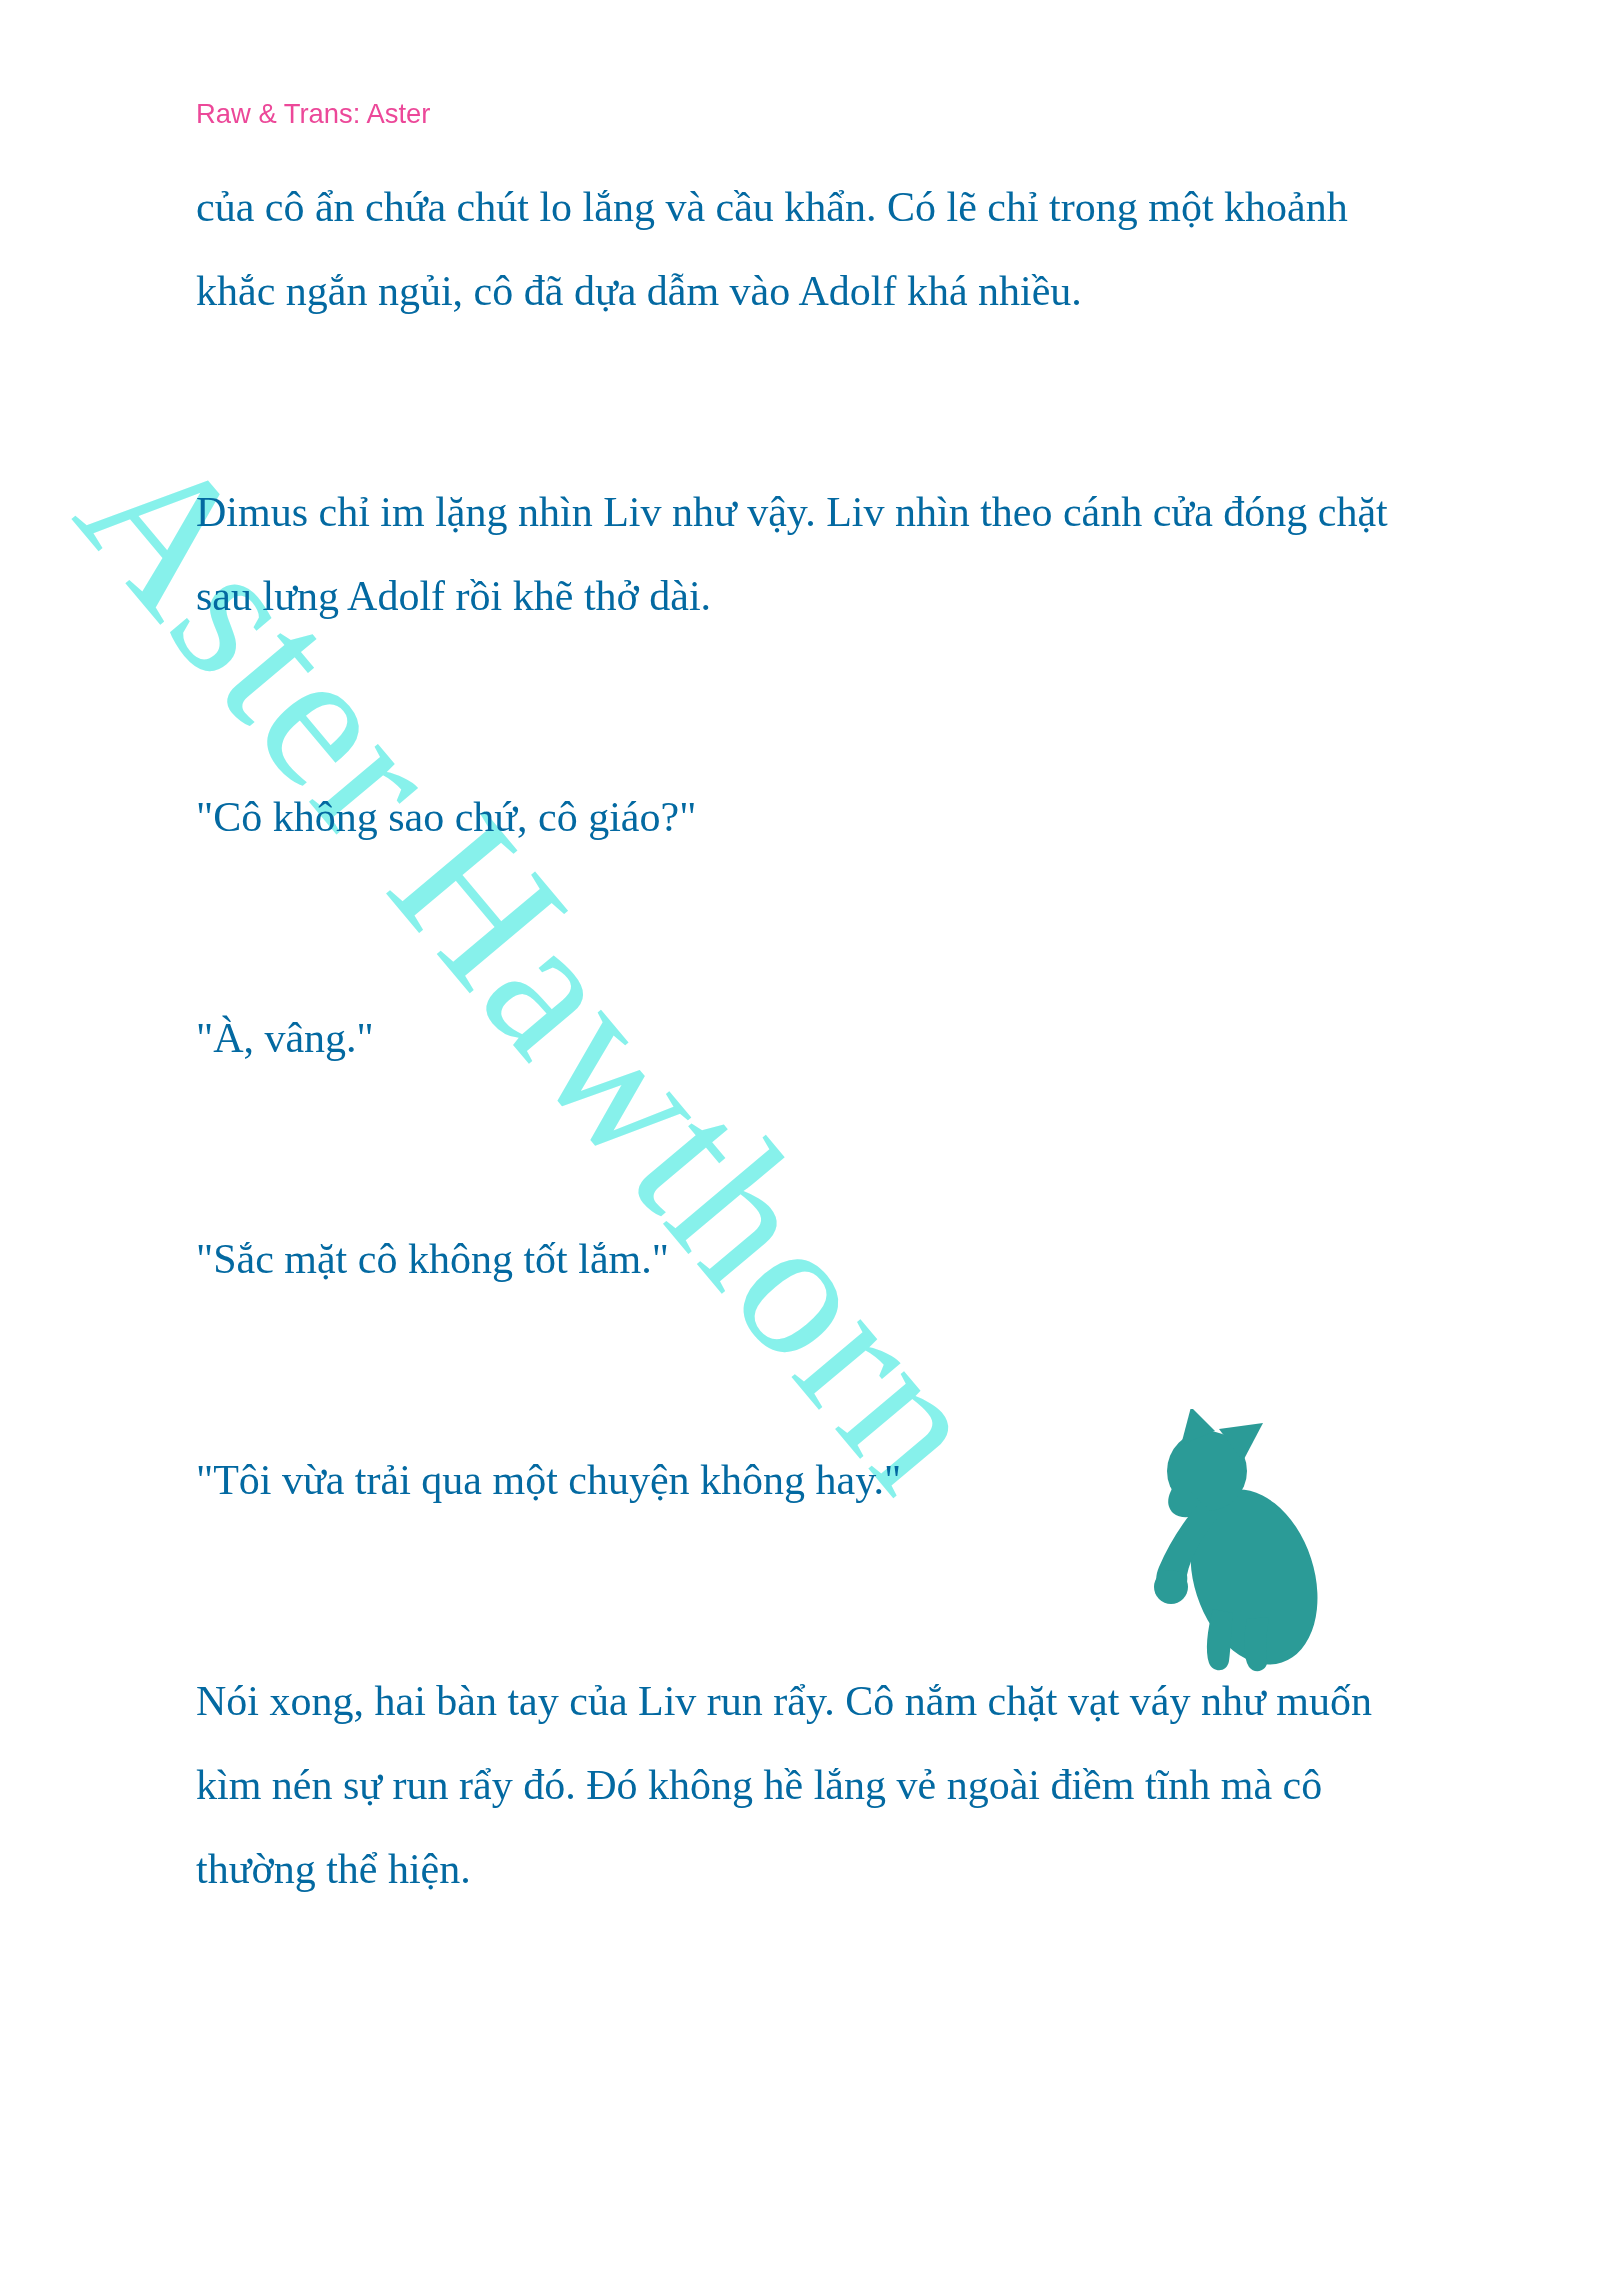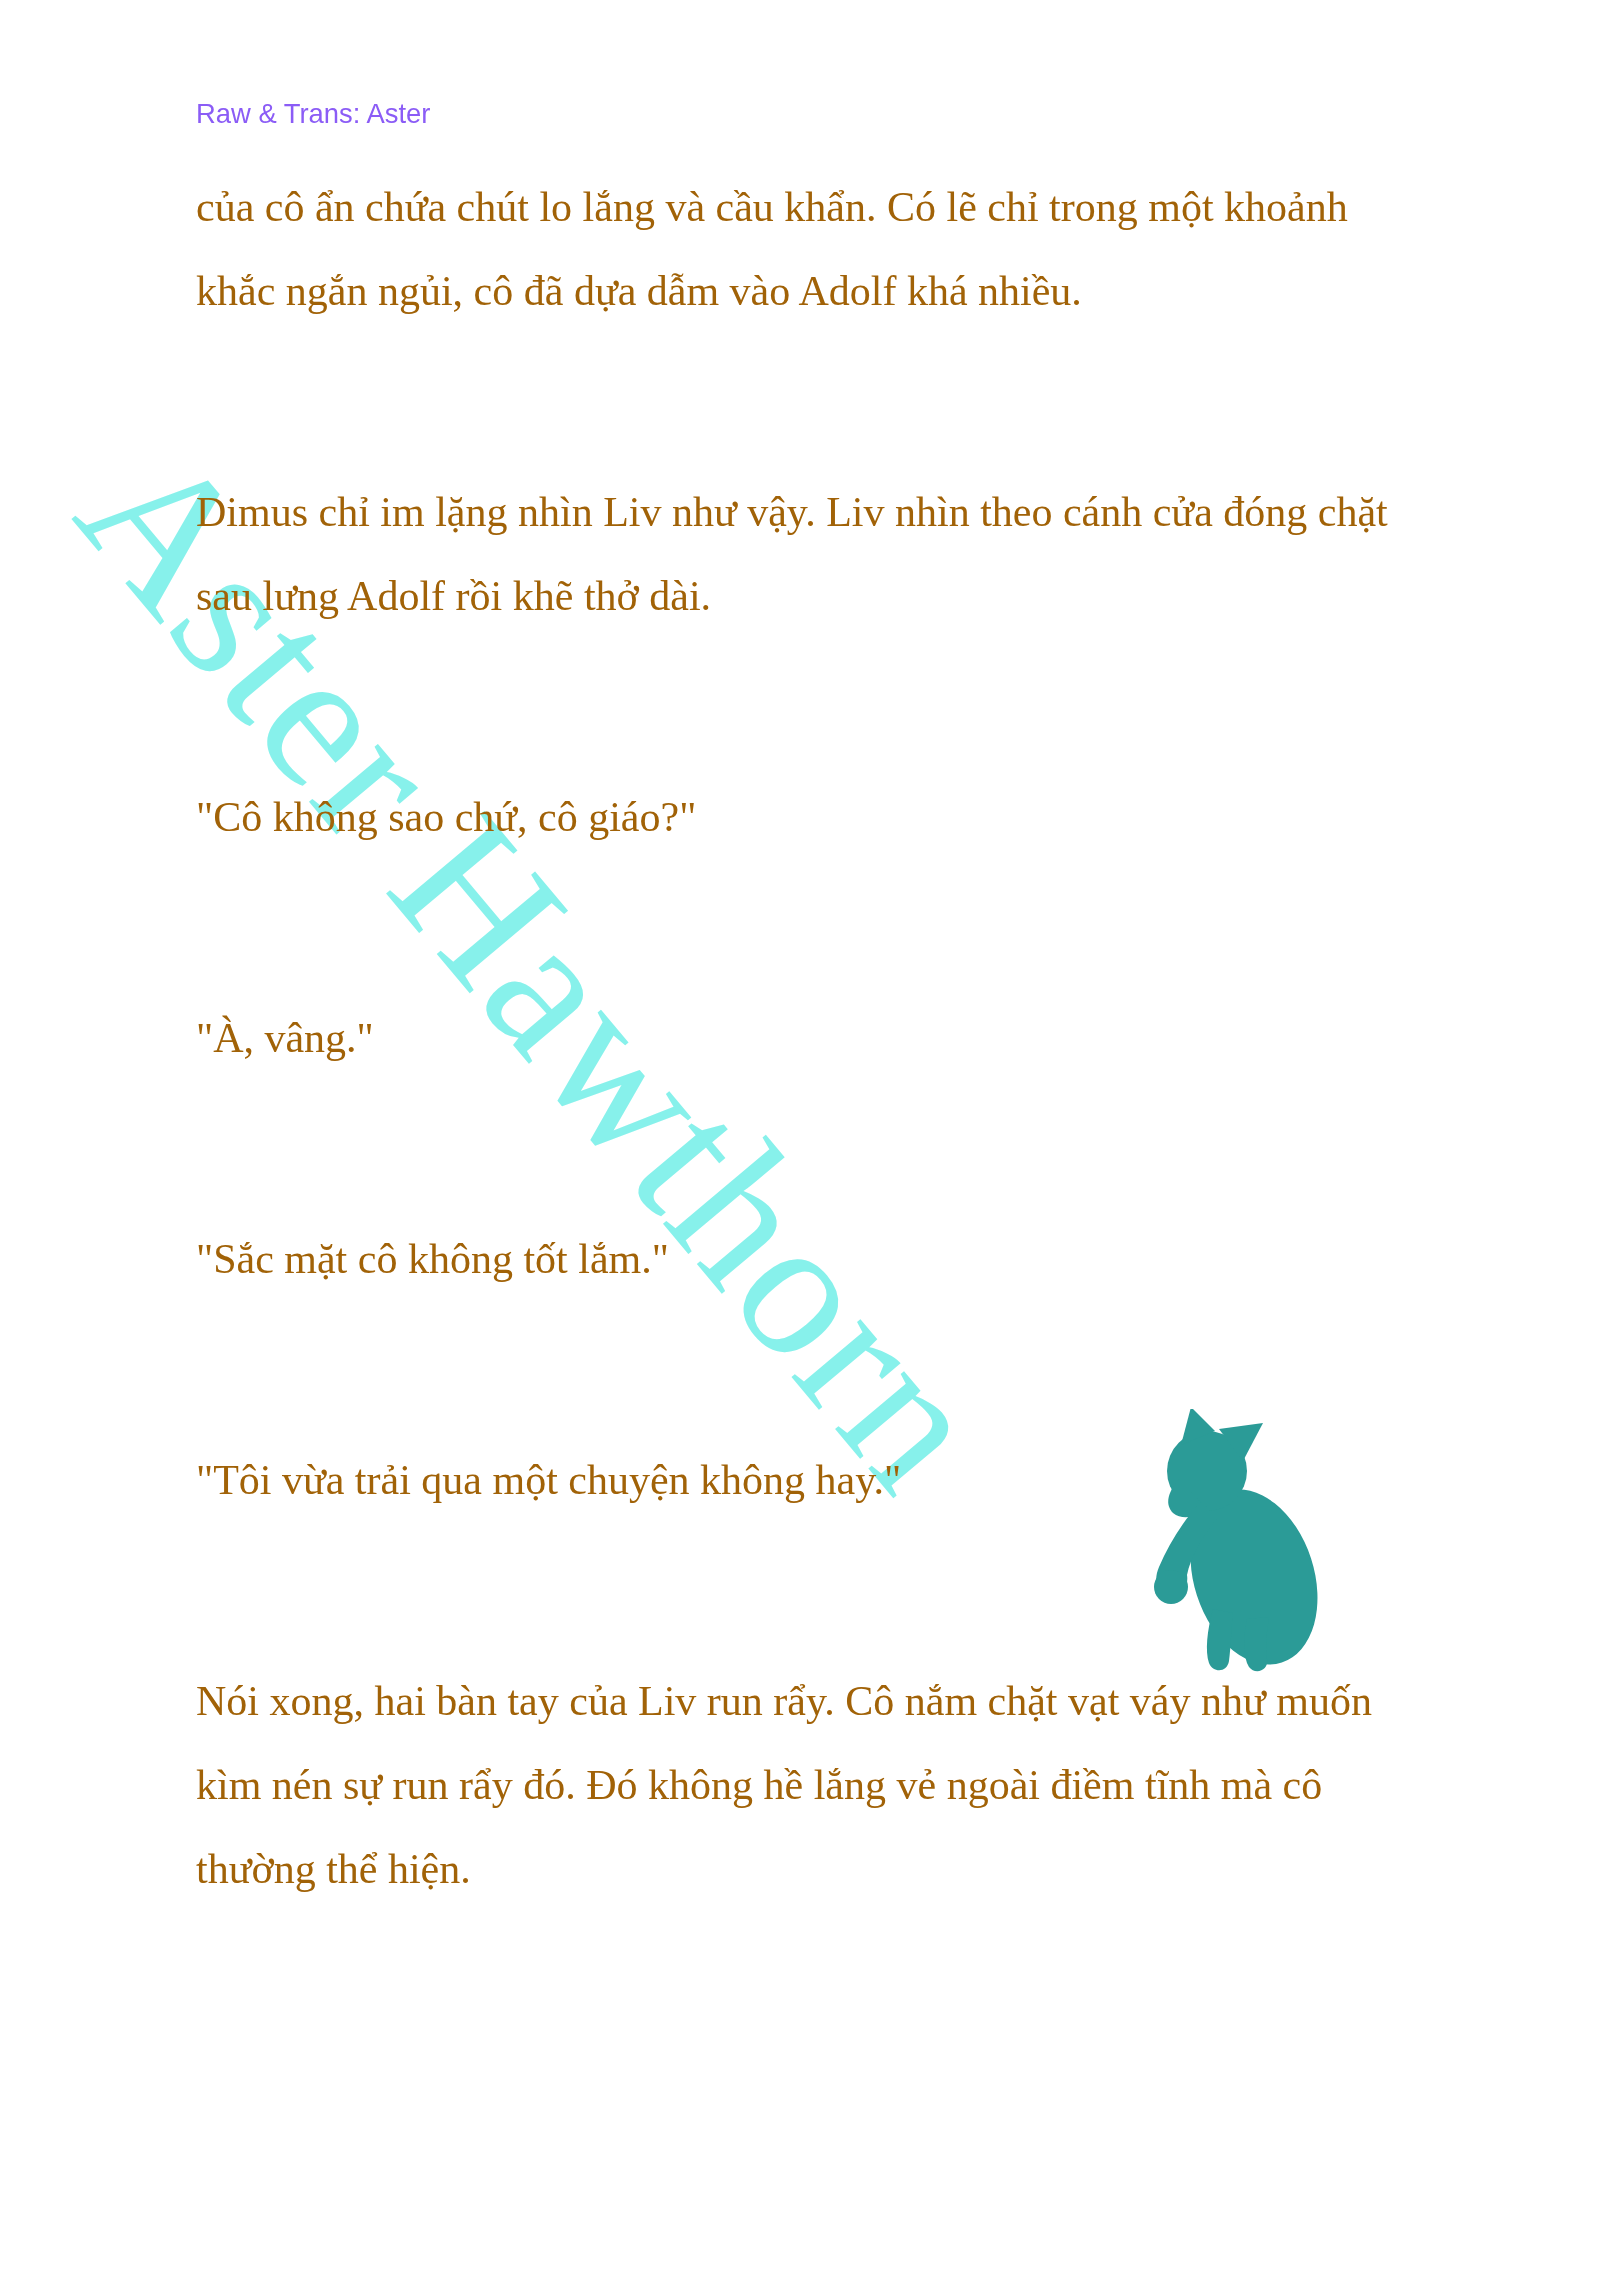--- a/index.html
+++ b/index.html
@@ -19,21 +19,21 @@
     position: absolute;
     inset: 0;
     background: #ffffff;
   }
   .header {
     position: absolute;
     left: 196px;
     top: 98px;
     font-family: "Liberation Sans", sans-serif;
     font-size: 27.4px;
-    color: #8b5cf6;
+    color: #ec4899;
     z-index: 3;
   }
   .watermark {
     position: absolute;
     left: 196px;
     top: 412px;
     transform: rotate(50deg);
     transform-origin: 0 0;
     font-family: "Liberation Serif", serif;
     font-size: 196px;
@@ -48,21 +48,21 @@
     position: absolute;
     left: 196px;
     top: 165px;
     width: 1235px;
     z-index: 2;
   }
   .content p {
     margin: 0 0 137px 0;
     font-size: 42px;
     line-height: 2.0;
-    color: #a16207;
+    color: #0369a1;
   }
   .cat {
     position: absolute;
     left: 1149px;
     top: 1409px;
     width: 174px;
     height: 270px;
     z-index: 2;
   }
   .cat svg { width: 100%; height: 100%; }

